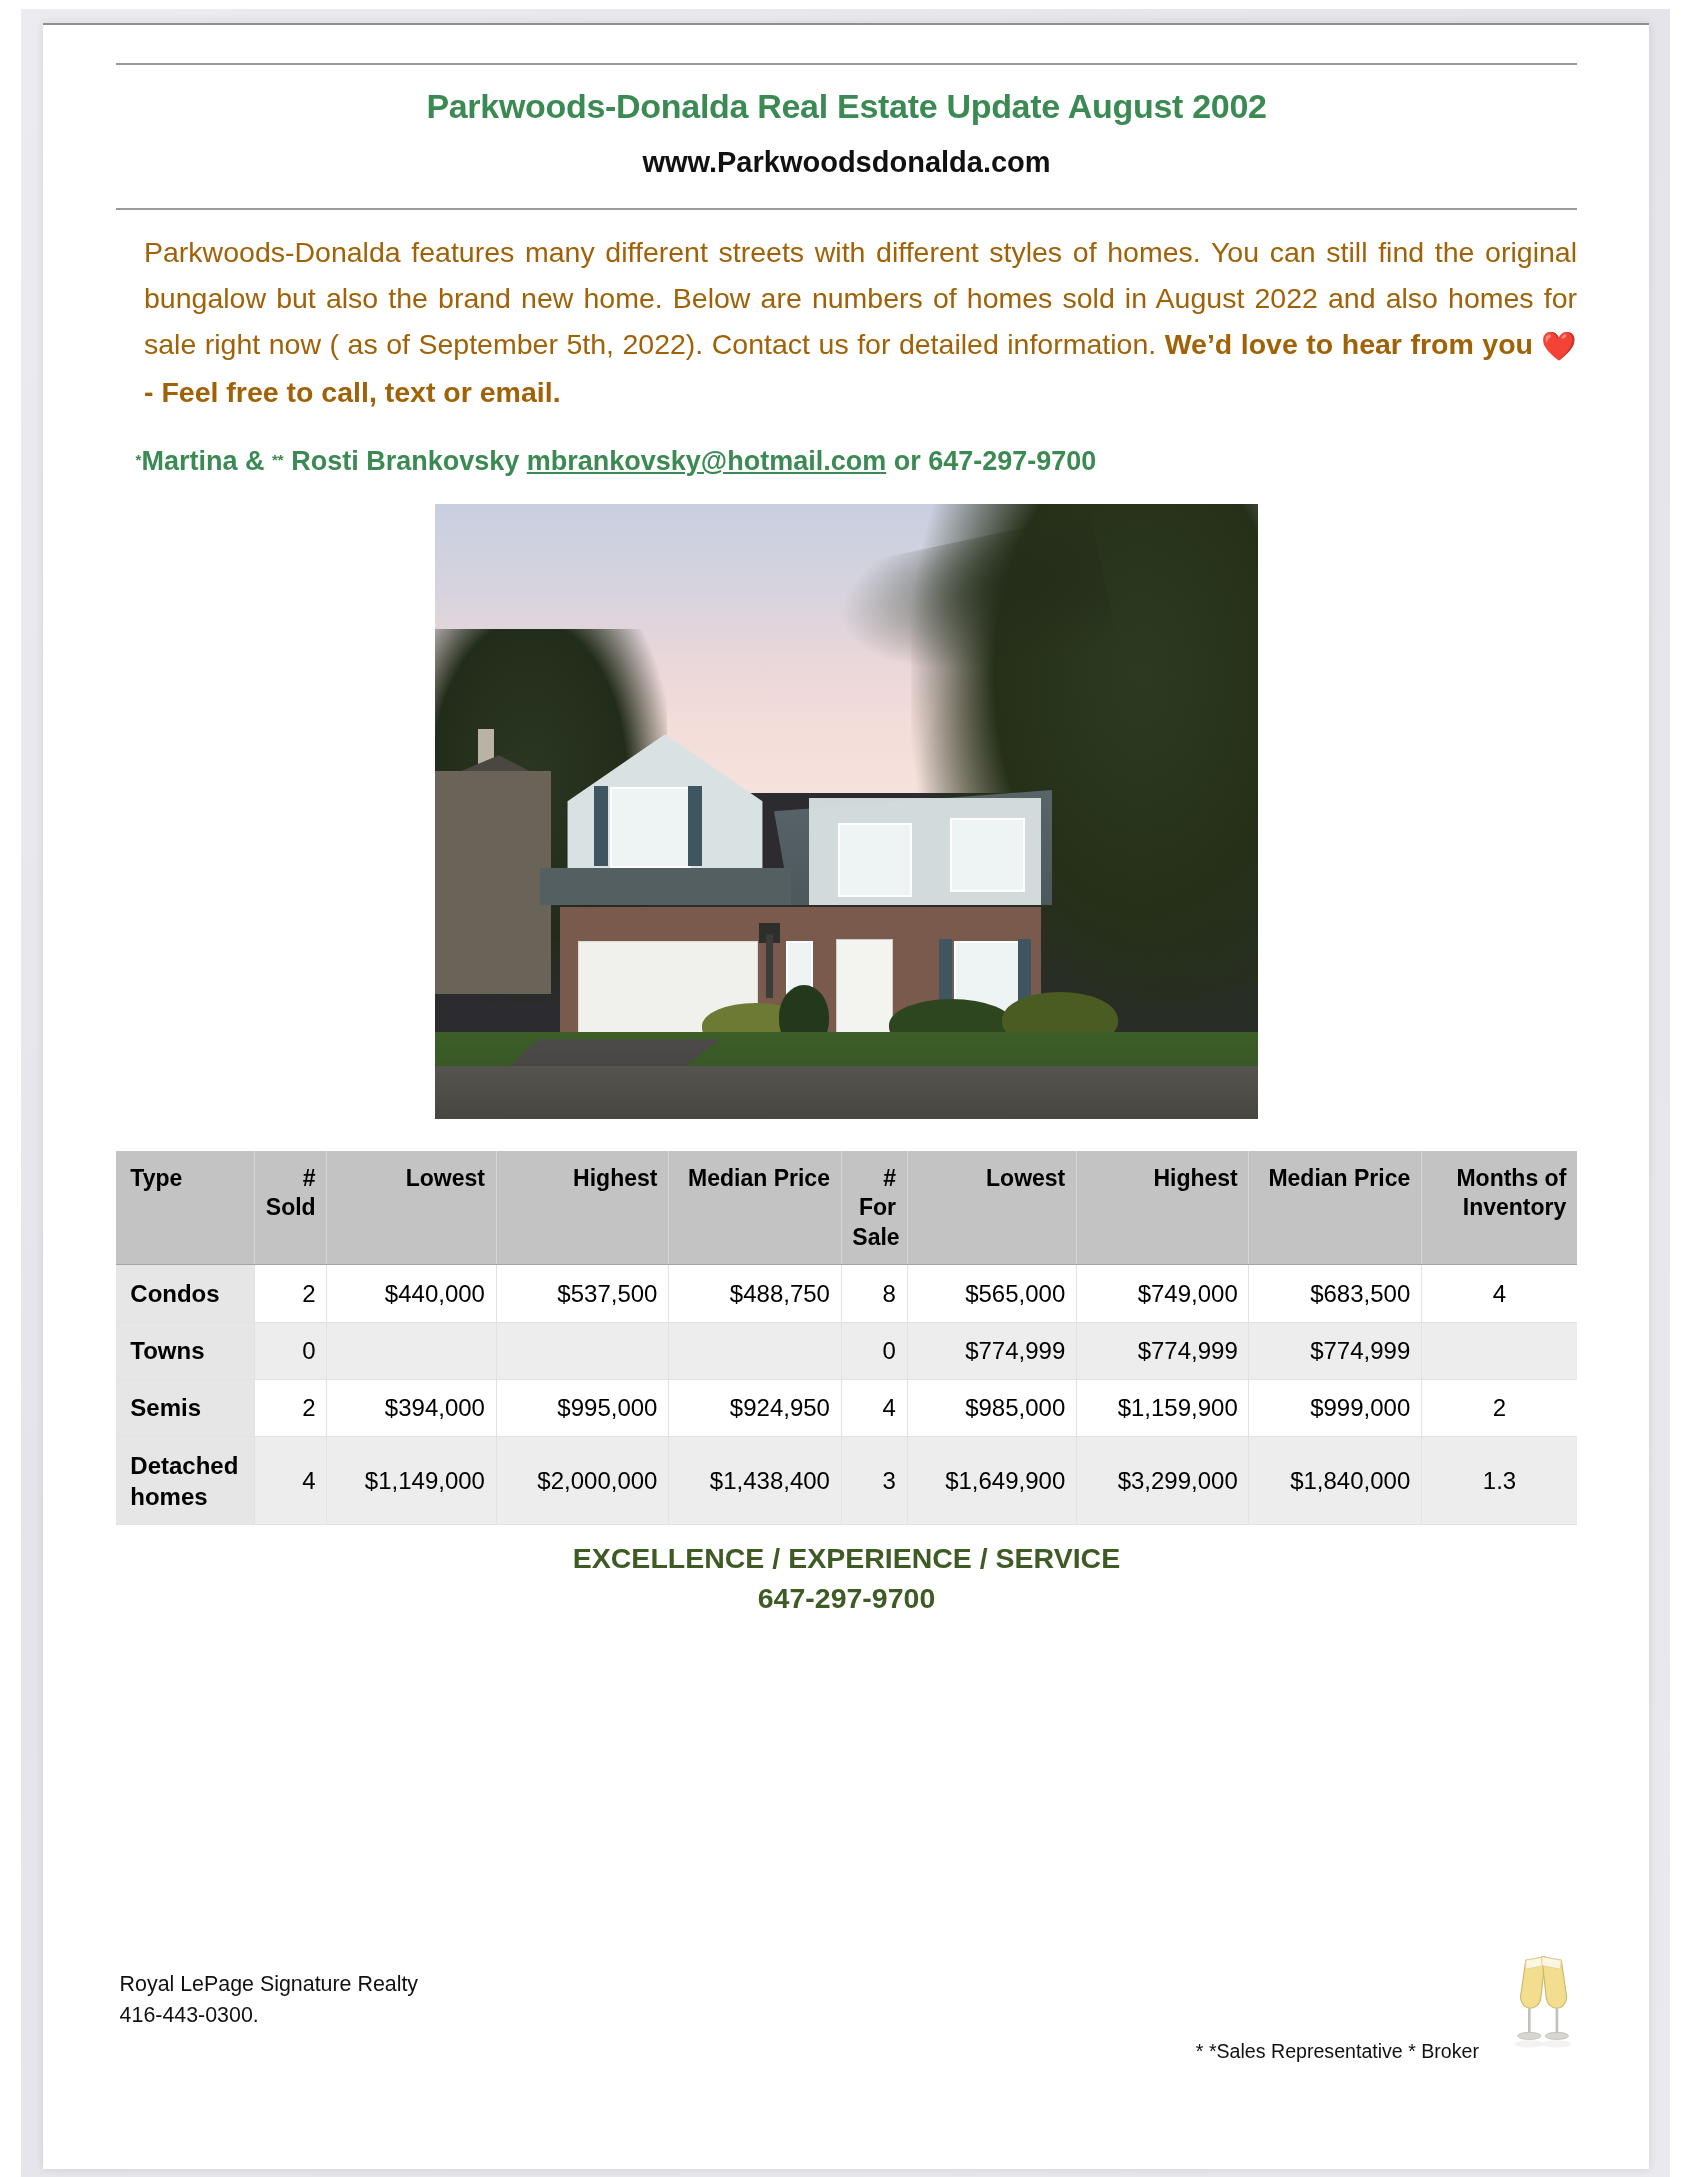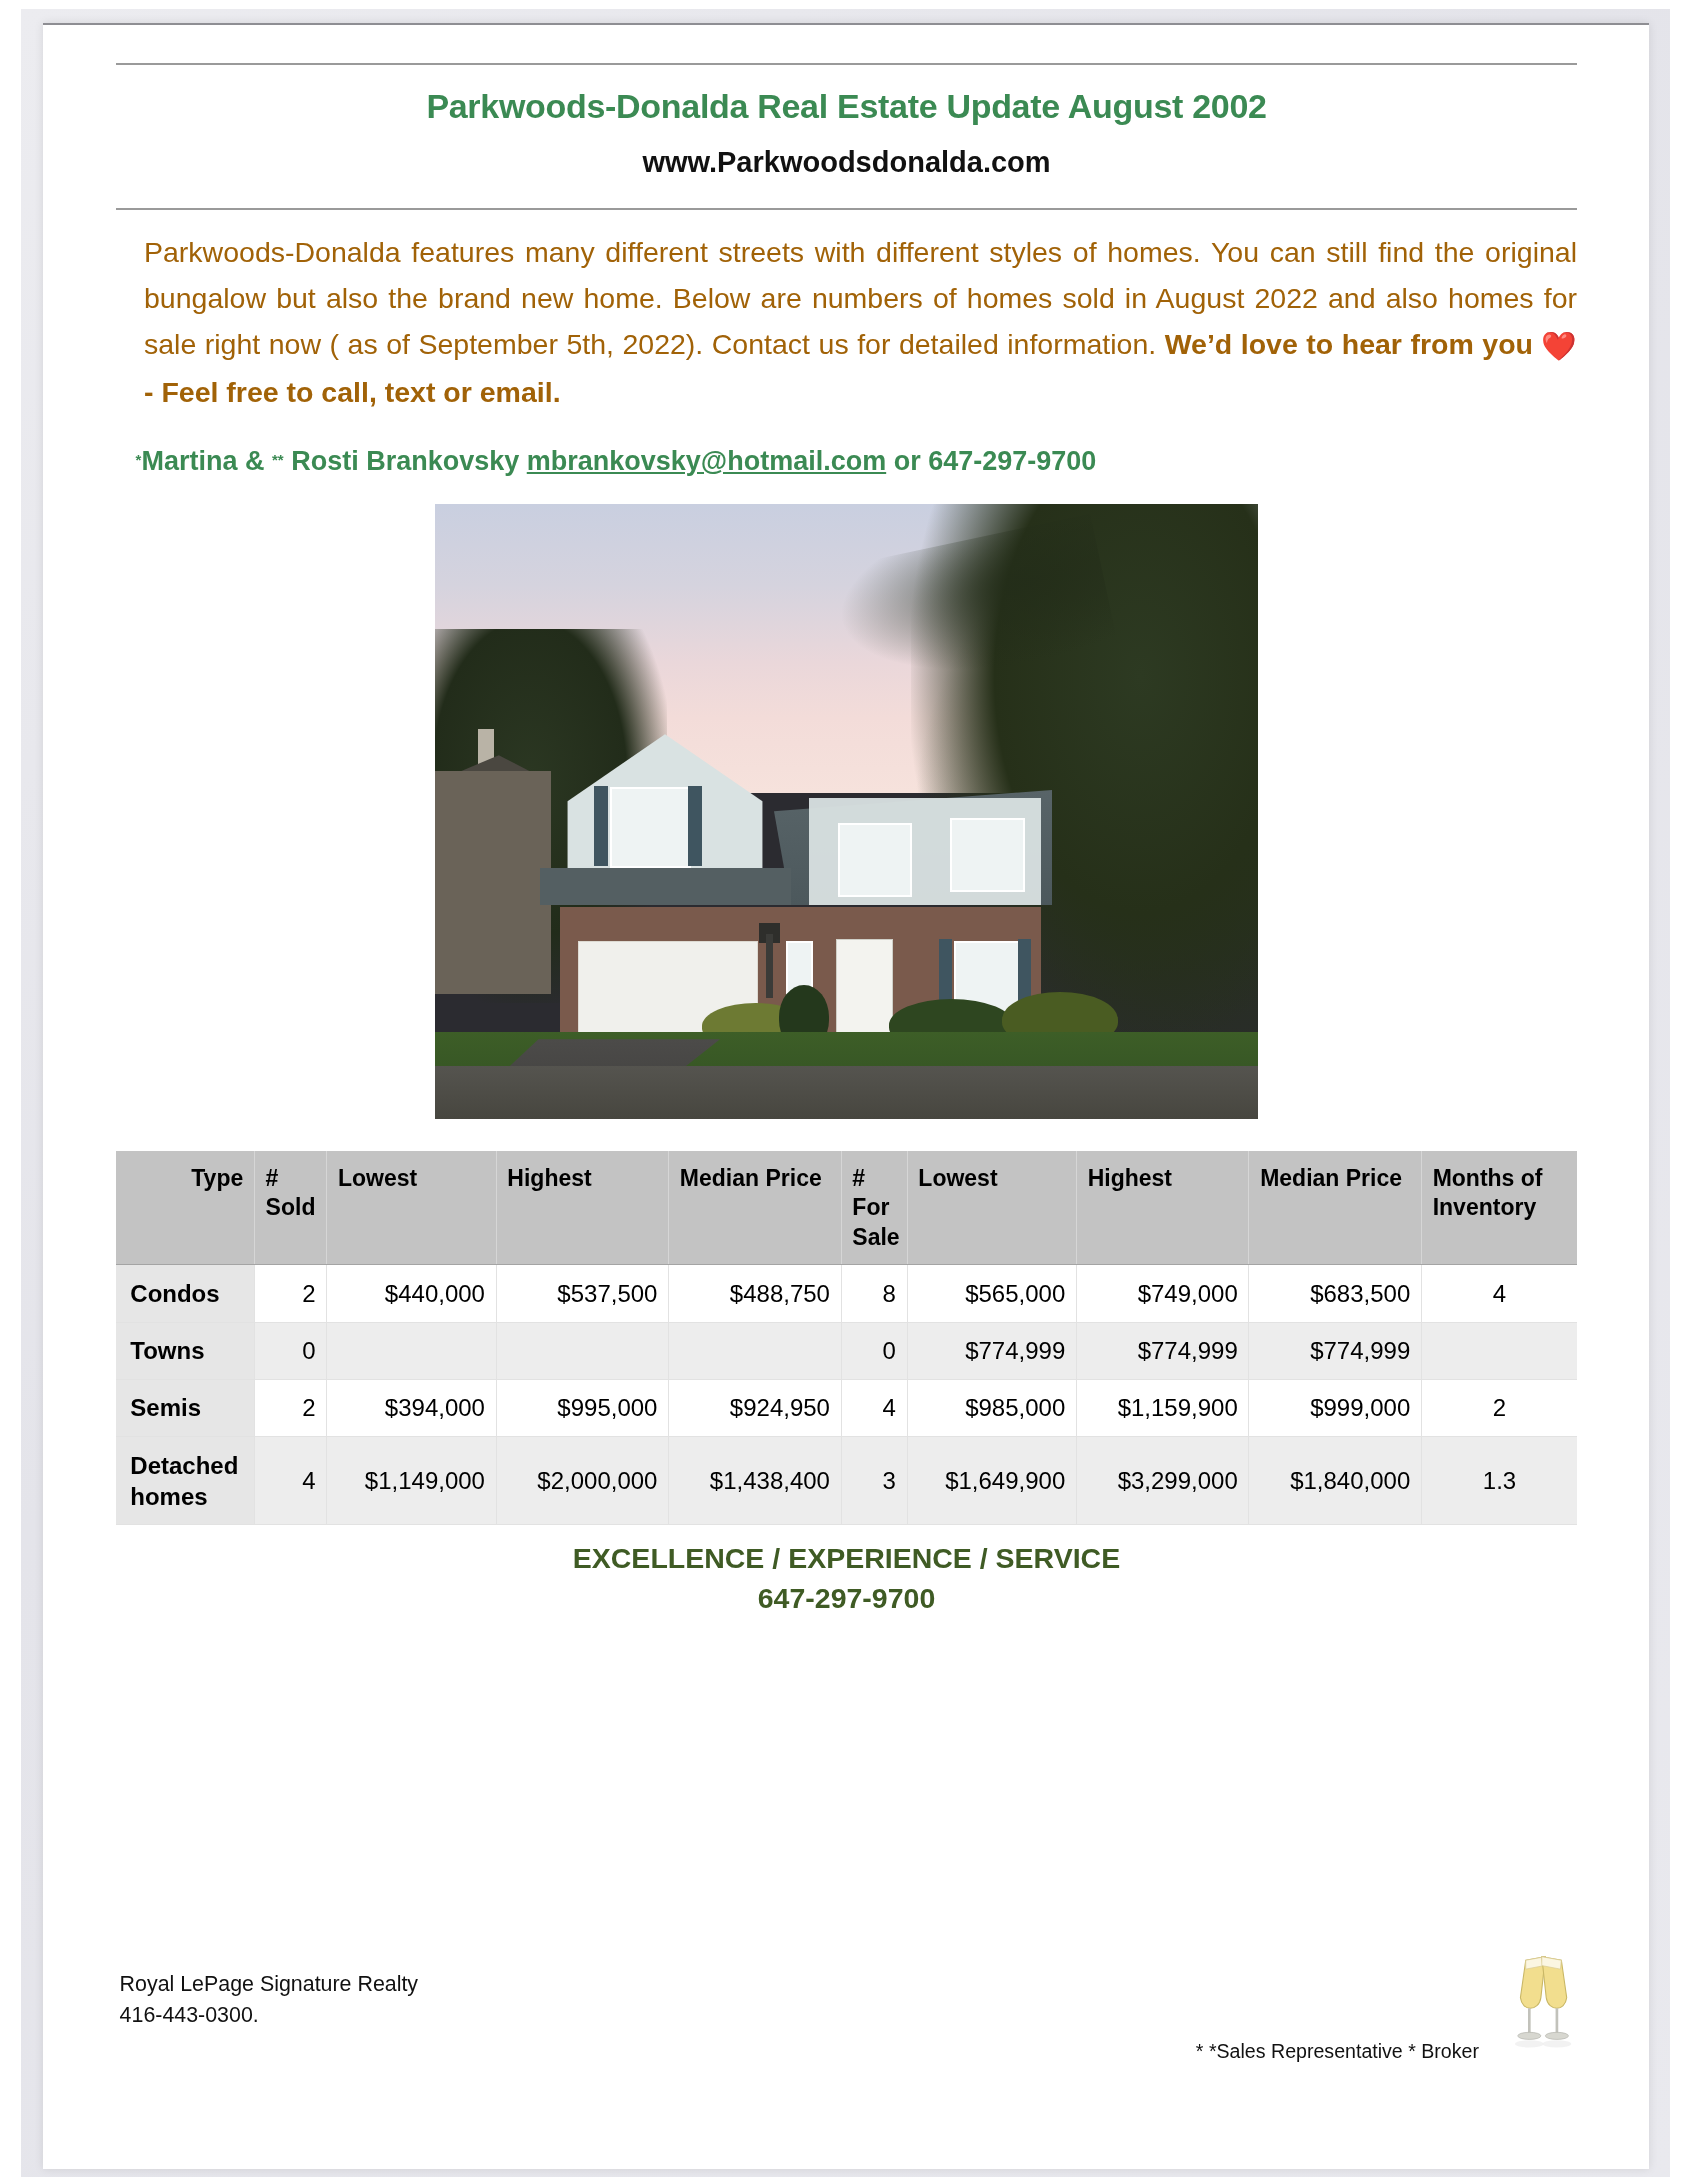--- a/index.html
+++ b/index.html
@@ -243,25 +243,25 @@
   }
   table.stats th {
     background: #c3c3c3;
     color: #000000;
     font-weight: bold;
     font-size: 23px;
     vertical-align: top;
     padding: 12.5px 10.7px 12.5px 10.7px;
     border-right: 0.9px solid #d6d6d6;
     border-bottom: 1.8px solid #a4a4a4;
+    text-align: right;
+    line-height: 1.28;
+  }
+  table.stats th.th-type {
     text-align: left;
-    line-height: 1.28;
-  }
-  table.stats th.th-type {
-    text-align: right;
     padding-left: 14.3px;
   }
   table.stats th:last-child { border-right: none; }
 
   table.stats td {
     padding: 12.5px 10.7px;
     border-right: 0.9px solid #e2e2e2;
     border-bottom: 0.9px solid #e2e2e2;
     text-align: right;
     vertical-align: middle;

